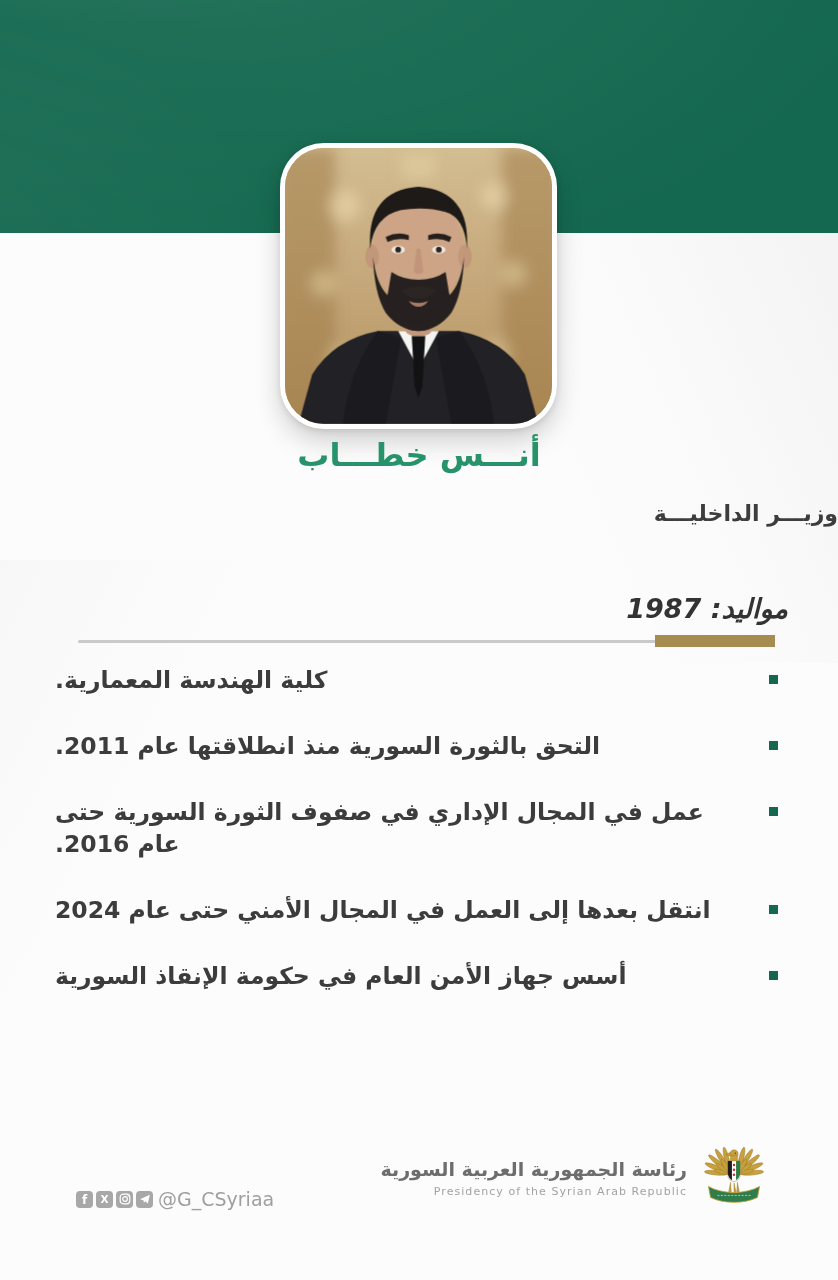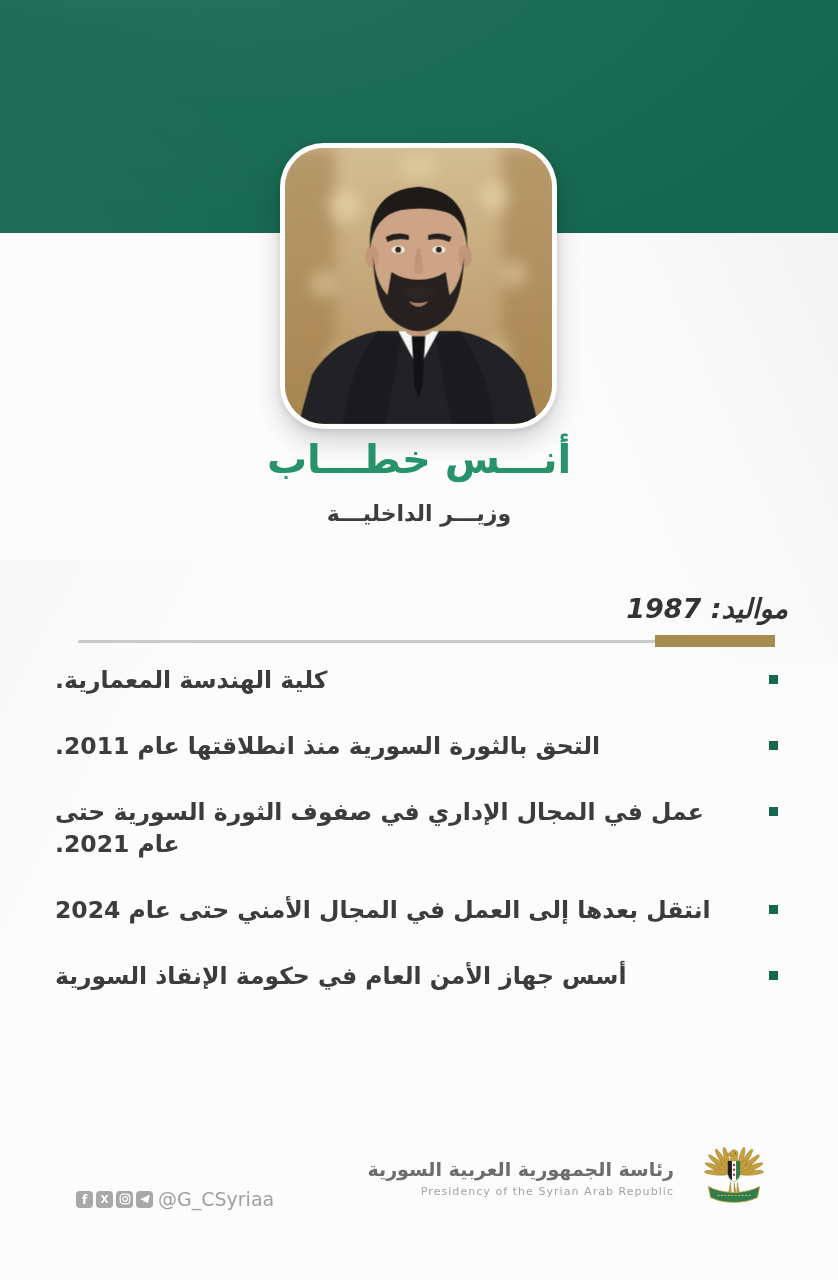--- a/index.html
+++ b/index.html
@@ -44,24 +44,24 @@
     box-shadow:0 12px 26px rgba(0,0,0,0.18), 0 2px 6px rgba(0,0,0,0.10);
   }
   .photo-card .photo {
     width:100%; height:100%; border-radius:39px; overflow:hidden; background:#c6ab7d;
   }
   .photo-card svg { display:block; width:100%; height:100%; }
 
   
   .name {
     position:absolute; top:436px; left:0; width:838px; text-align:center;
-    direction:rtl; font-size:40px; font-weight:bold; color:#27936a; letter-spacing:0;
+    direction:rtl; font-size:32px; font-weight:bold; color:#27936a; letter-spacing:0;
   }
   .title {
-    position:absolute; top:501px; left:0; width:838px; text-align:center;
+    position:absolute; top:501px; left:0; width:838px; text-align:right;
     direction:rtl; font-size:22px; font-weight:bold; color:#3d3d3d;
   }
 
   
   .born {
     position:absolute; top:593px; right:50px; direction:rtl;
     font-size:27px; font-weight:bold; color:#333333;font-style:italic;
   }
   .divider { position:absolute; top:635px; left:78px; right:63px; height:12px; }
   .divider .line {
@@ -81,21 +81,21 @@
     position:relative; padding-right:25px; margin-bottom:34px;
     font-size:23.5px; line-height:32px; font-weight:600; color:#3c3c3c;
   }
   .bullets li::before {
     content:""; position:absolute; right:0; top:11px;
     width:9px; height:9px; background:#15684f;
   }
 
   
   .emblem { position:absolute; top:1145px; right:66px; width:76px; height:70px; }
-  .brand { position:absolute; top:1158px; right:164px; text-align:right; }
+  .brand { position:absolute; top:1158px; right:151px; text-align:right; }
   .brand-ar { direction:rtl; font-size:19px; font-weight:bold; color:#6d6d6d; }
   .brand-en {
     margin-top:5px; font-size:11px; color:#a3a3a3; letter-spacing:1.05px;
     white-space:nowrap;
   }
   .social { position:absolute; left:76px; top:1188px; display:flex; align-items:center; }
   .sicon {
     width:17px; height:17px; border-radius:4px; background:#a8a8a8;
     display:flex; align-items:center; justify-content:center; margin-right:3px;
   }
@@ -179,21 +179,21 @@
 
   <div class="born">مواليد: 1987</div>
   <div class="divider">
     <div class="line"></div>
     <div class="gold"></div>
   </div>
 
   <ul class="bullets">
     <li>كلية الهندسة المعمارية.</li>
     <li>التحق بالثورة السورية منذ انطلاقتها عام 2011.</li>
-    <li>عمل في المجال الإداري في صفوف الثورة السورية حتى عام 2021.</li>
+    <li>عمل في المجال الإداري في صفوف الثورة السورية حتى عام 2016.</li>
     <li>انتقل بعدها إلى العمل في المجال الأمني حتى عام 2024</li>
     <li>أسس جهاز الأمن العام في حكومة الإنقاذ السورية</li>
   </ul>
 
   <div class="emblem">
     <svg viewBox="0 0 110 100">
       <g fill="#c6a13e" stroke="#96752a" stroke-width="0.6">
 
         <g>
           <ellipse cx="0" cy="0" rx="17" ry="3.4" transform="translate(50,42) rotate(185) translate(21,0)"></ellipse>

